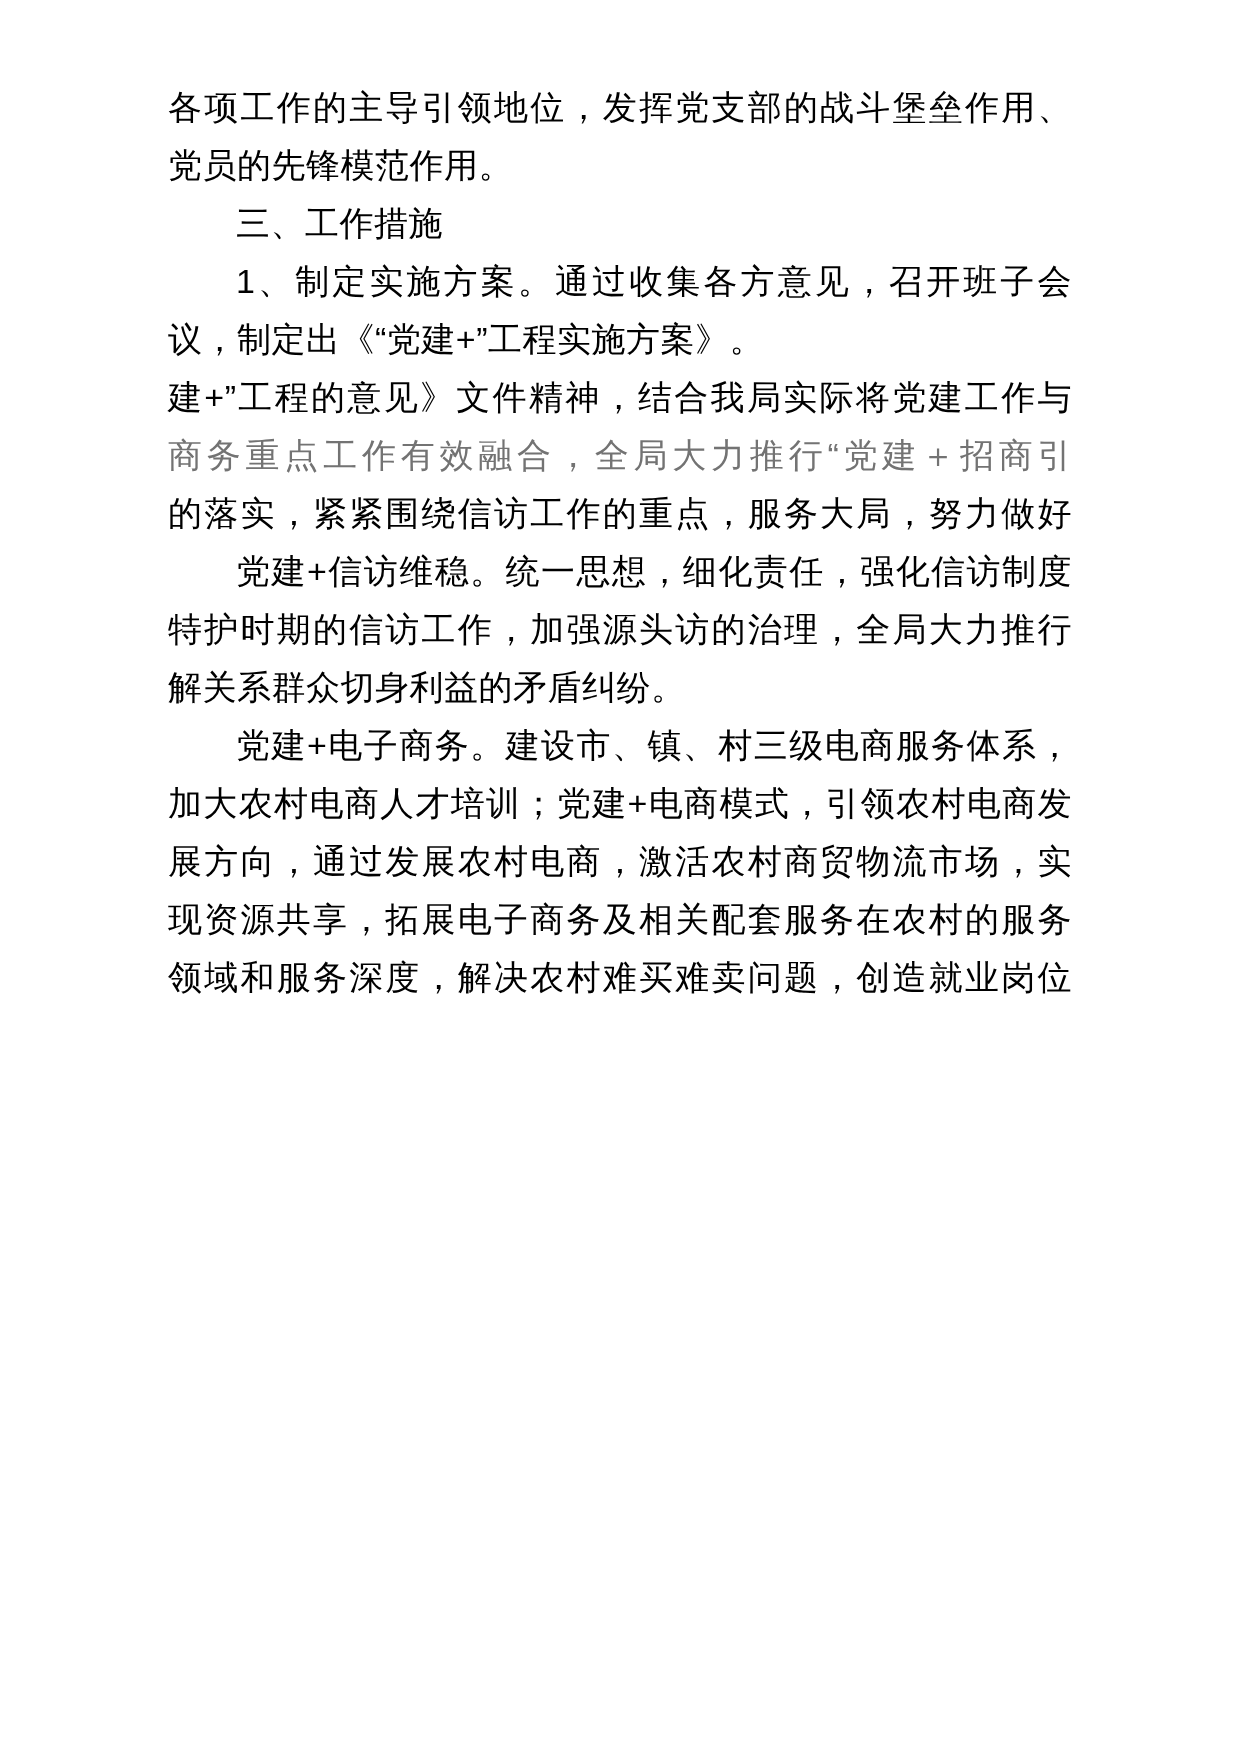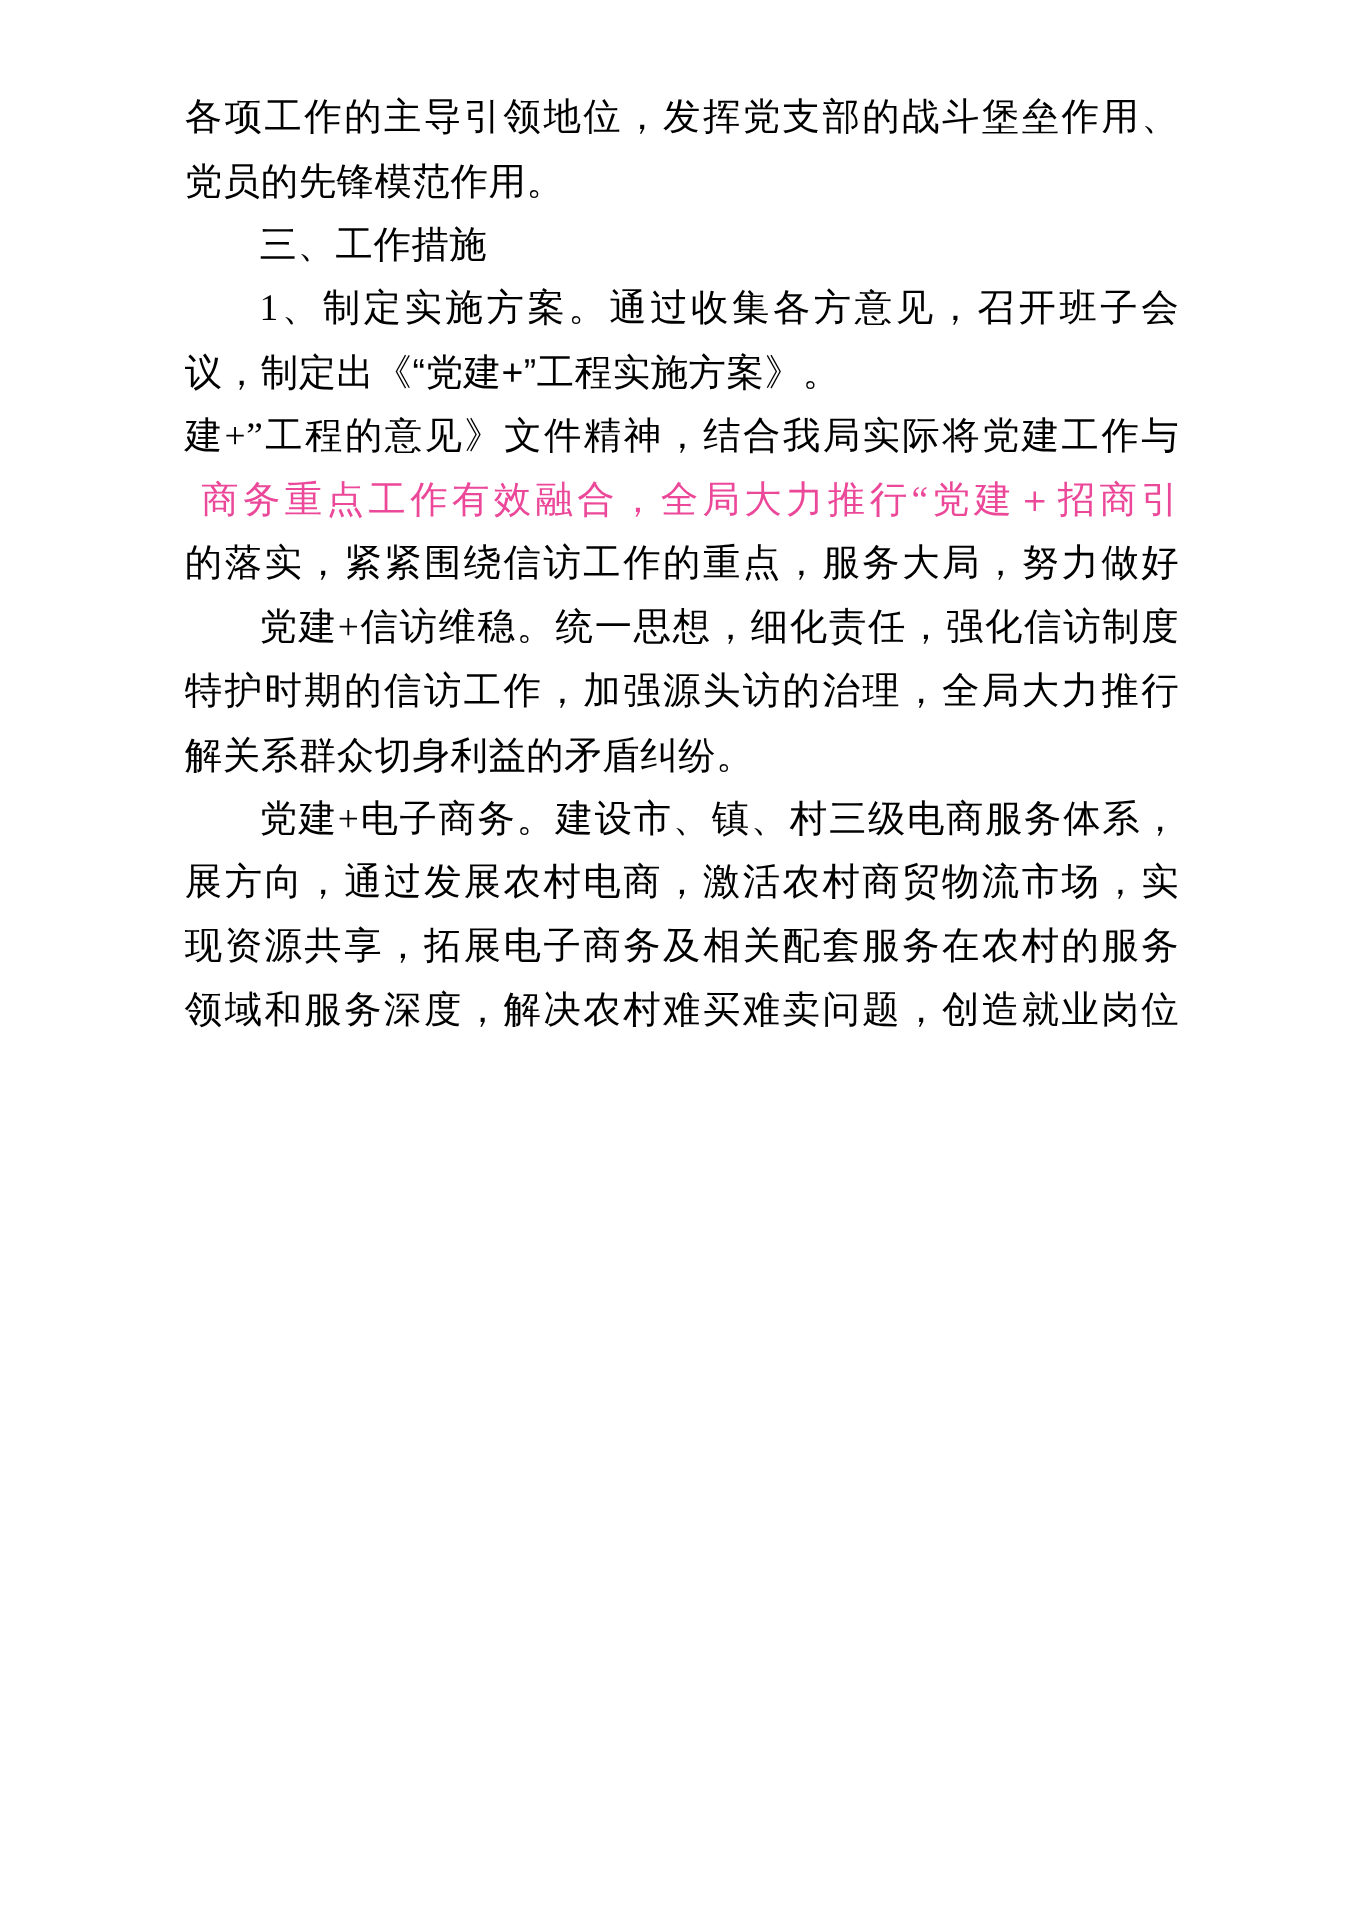--- a/index.html
+++ b/index.html
@@ -42,21 +42,20 @@
     color: #000000;
     font-weight: 400;
     text-align: left;
     white-space: normal;
     letter-spacing: 0.5px;
   }
   .line.fill {
     text-align: justify;
     text-align-last: justify;
     text-justify: inter-character;
-    font-family: Liberation Serif, serif;
   }
   .line.indent {
     text-indent: 68px;
   }
 </style>
 </head>
 <body>
 
 <div class="page">
   <div class="doc-body">
@@ -66,28 +65,29 @@
       </div>
       <div class="para">
         <div class="line indent" style="color: rgb(0, 0, 0);">三、工作措施</div>
       </div>
       <div class="para">
         <div class="line fill indent" style="color: rgb(0, 0, 0);">1、制定实施方案。通过收集各方意见，召开班子会</div>
         <div class="line" style="color: rgb(0, 0, 0);">议，制定出《“党建+”工程实施方案》。</div>
       </div>
       <div class="para">
         <div class="line fill" style="color: rgb(0, 0, 0);">建+”工程的意见》文件精神，结合我局实际将党建工作与</div>
-        <div class="line fill" style="color: #ec4899; margin-left: 15px;">商务重点工作有效融合，全局大力推行“党建＋招商引</div>
+        <div class="line fill" style="color: #737373;">商务重点工作有效融合，全局大力推行“党建＋招商引</div>
       </div>
       <div class="para">
         <div class="line fill" style="color: rgb(0, 0, 0);">的落实，紧紧围绕信访工作的重点，服务大局，努力做好</div>
         <div class="line fill indent" style="color: rgb(0, 0, 0);">党建+信访维稳。统一思想，细化责任，强化信访制度</div>
         <div class="line fill" style="color: rgb(0, 0, 0);">特护时期的信访工作，加强源头访的治理，全局大力推行</div>
         <div class="line" style="color: rgb(0, 0, 0);">解关系群众切身利益的矛盾纠纷。</div>
       </div>
       <div class="para">
         <div class="line fill indent" style="color: rgb(0, 0, 0);">党建+电子商务。建设市、镇、村三级电商服务体系，</div>
+        <div class="line fill" style="color: rgb(0, 0, 0);">加大农村电商人才培训；党建+电商模式，引领农村电商发</div>
         <div class="line fill" style="color: rgb(0, 0, 0);">展方向，通过发展农村电商，激活农村商贸物流市场，实</div>
         <div class="line fill" style="color: rgb(0, 0, 0);">现资源共享，拓展电子商务及相关配套服务在农村的服务</div>
         <div class="line fill" style="color: rgb(0, 0, 0);">领域和服务深度，解决农村难买难卖问题，创造就业岗位</div>
       </div>
     </div>
 </div>
 
 </body></html>

